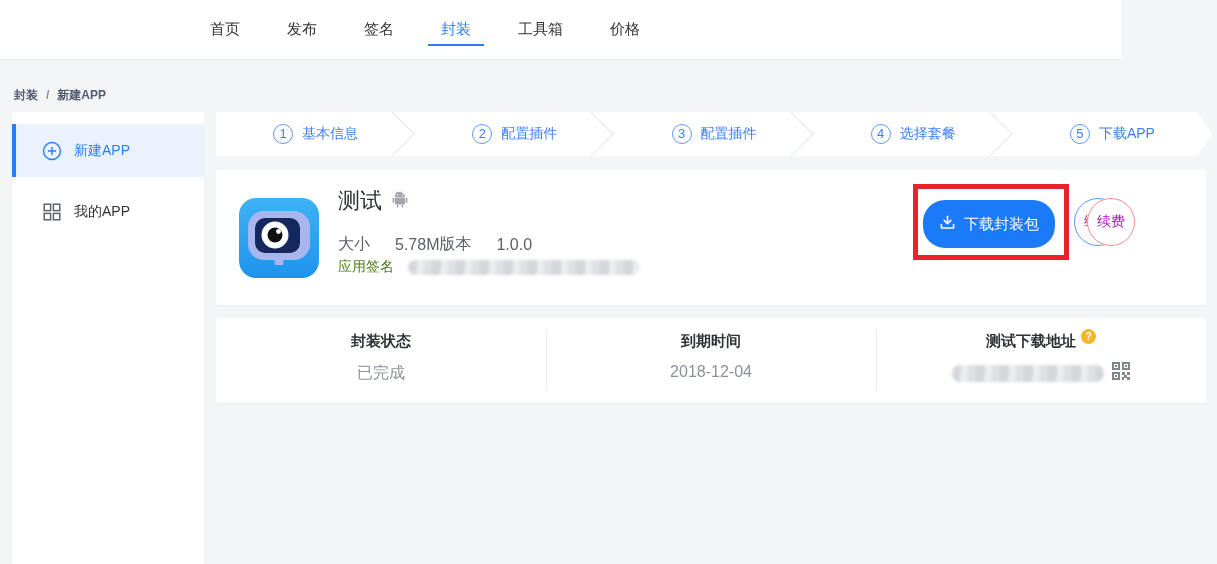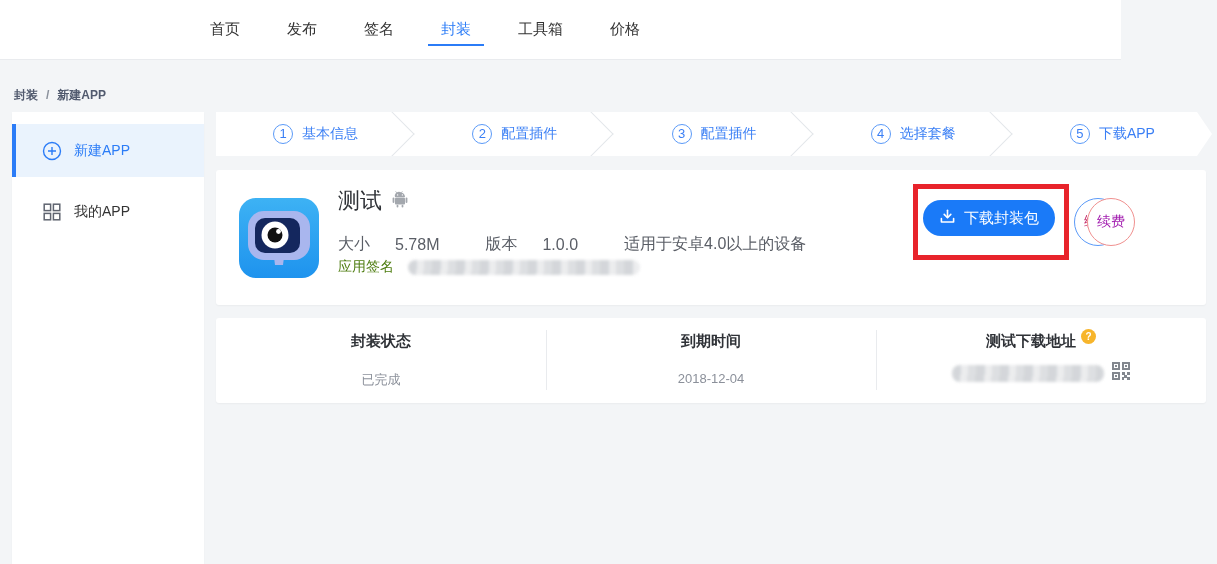--- a/index.html
+++ b/index.html
@@ -63,30 +63,30 @@
   
   .card-app {
     position:absolute; left:216px; top:170px; width:990px; height:135px;
     background:#fff; border-radius:3px; box-shadow:0 1px 2px rgba(0,0,0,0.04);
   }
   .app-icon { position:absolute; left:22px; top:27px; width:82px; height:82px; }
   .app-title-row { position:absolute; left:122px; top:16px; display:flex; align-items:center; gap:9px; }
   .app-title { font-size:22px; color:#2f3237; }
   .meta-row { position:absolute; left:122px; top:64px; font-size:16px; color:#5a5e66; display:flex; align-items:center; }
   .meta-row .val { margin-left:25px; }
-  .meta-row .grp { margin-left:46px; }
+  .meta-row .grp { }
   .sig-row { position:absolute; left:122px; top:88px; font-size:14px; color:#4d7c0f; display:flex; align-items:center; }
   .redact {
     display:inline-block; border-radius:8px;
     background:repeating-linear-gradient(93deg,#cdd0d4 0 9px,#e9eaec 9px 16px,#d8dadd 16px 24px);
     filter:blur(1.4px); opacity:0.85;
   }
   .sig-redact { width:232px; height:15px; margin-left:14px; }
   .btn-download {
-    position:absolute; left:707px; top:30px; width:132px; height:36px;
+    position:absolute; left:707px; top:30px; width:132px; height:48px;
     background:#1a7af8; border:none; border-radius:22px; color:#fff; font-size:15px;
     display:flex; align-items:center; justify-content:center; gap:8px; cursor:pointer;
     font-family:inherit;
   }
   .btn-circle {
     position:absolute; top:28px; width:48px; height:48px; border-radius:50%;
     background:#fff; font-size:14px; display:flex; align-items:center; justify-content:center;
     cursor:pointer; font-family:inherit;
   }
   .btn-edit { left:858px; border:1px solid #5b9af8; color:#be185d; }
@@ -94,21 +94,21 @@
   .red-box { position:absolute; border:5px solid #e8232b; pointer-events:none; z-index:5; }
   .red-box-dl { left:697px; top:14px; width:156px; height:76px; }
   
   .card-status {
     position:absolute; left:216px; top:318px; width:990px; height:85px;
     background:#fff; border-radius:3px; box-shadow:0 1px 2px rgba(0,0,0,0.04);
     display:flex;
   }
   .st-col { flex:1; text-align:center; position:relative; }
   .st-header { margin-top:14px; font-size:15px; font-weight:bold; color:#2f3237; }
-  .st-value { margin-top:20px; font-size:13px; color:#8b909a; }
+  .st-value { margin-top:12px; font-size:16px; color:#8b909a; }
   .st-divider { position:absolute; top:12px; width:1px; height:60px; background:#e9ebee; }
   .st-divider.d1 { left:330px; } .st-divider.d2 { left:660px; }
   .help-badge {
     display:inline-block; width:15px; height:15px; border-radius:50%;
     background:#f7b52b; color:#fff; font-size:10px; font-weight:bold;
     line-height:15px; text-align:center; vertical-align:top; margin:-3px 0 0 5px; cursor:pointer;
   }
   .url-row { margin-top:10px; display:flex; align-items:center; justify-content:center; gap:7px; }
   .url-redact { width:152px; height:17px; }
 </style>
@@ -225,21 +225,20 @@
         <rect x="5.6" y="14.8" width="1.8" height="2.6" rx="0.9"></rect>
         <rect x="10.6" y="14.8" width="1.8" height="2.6" rx="0.9"></rect>
       </svg>
     </span>
   </div>
   <div class="meta-row">
     <span>大小</span>
     <span class="val">5.78M</span>
     <span class="grp">版本</span>
     <span class="val">1.0.0</span>
-    <span class="grp">适用于安卓4.0以上的设备</span>
   </div>
   <div class="sig-row">
     <span>应用签名</span>
     <span class="redact sig-redact"></span>
   </div>
   <button class="btn-download">
     <span>
       <svg width="17" height="17" viewBox="0 0 17 17" fill="none" stroke="#ffffff" stroke-width="1.6" stroke-linecap="round" stroke-linejoin="round">
         <path d="M8.5 2.2v7.2"></path>
           <path d="M5.2 6.4l3.3 3.3 3.3-3.3"></path>

